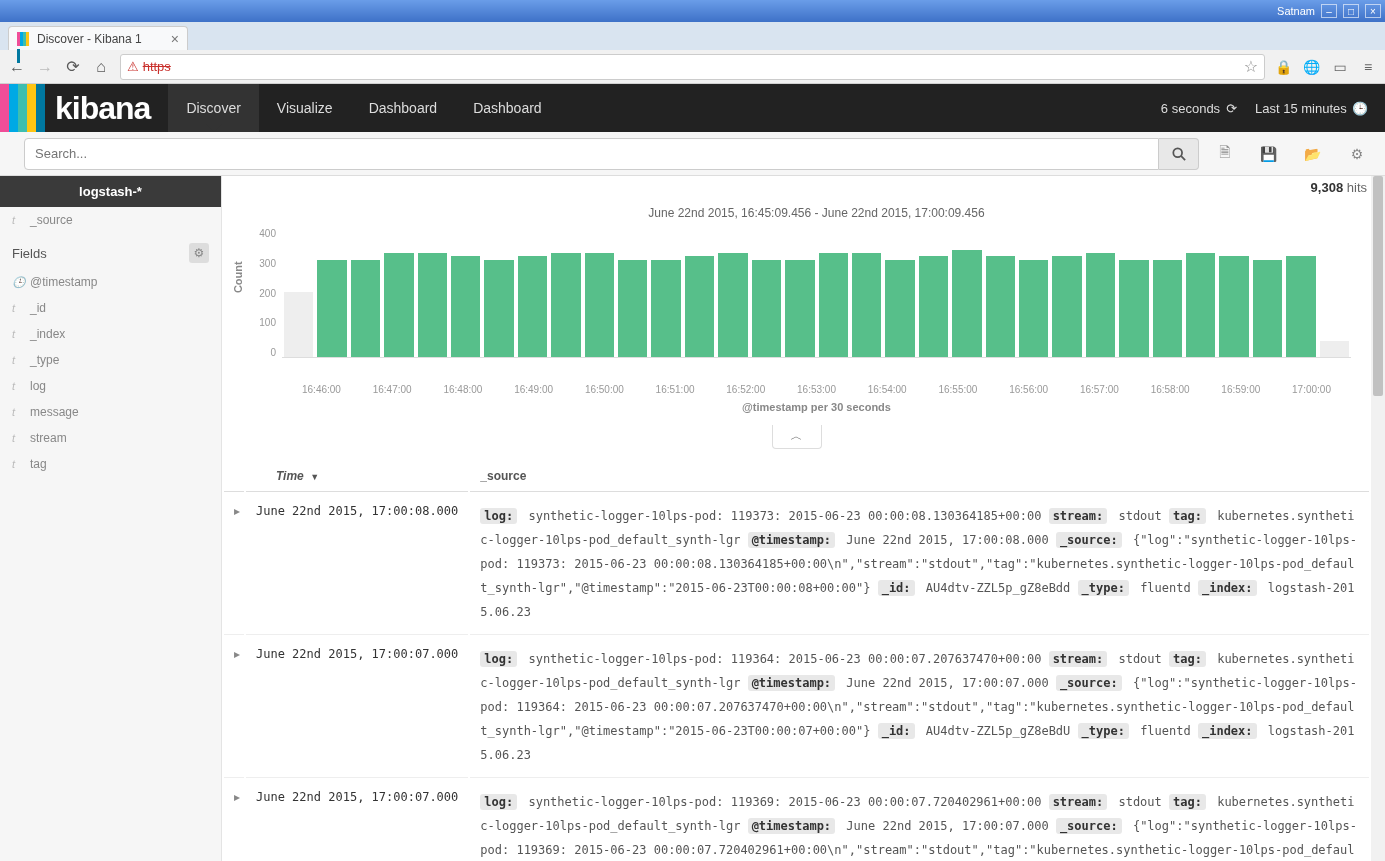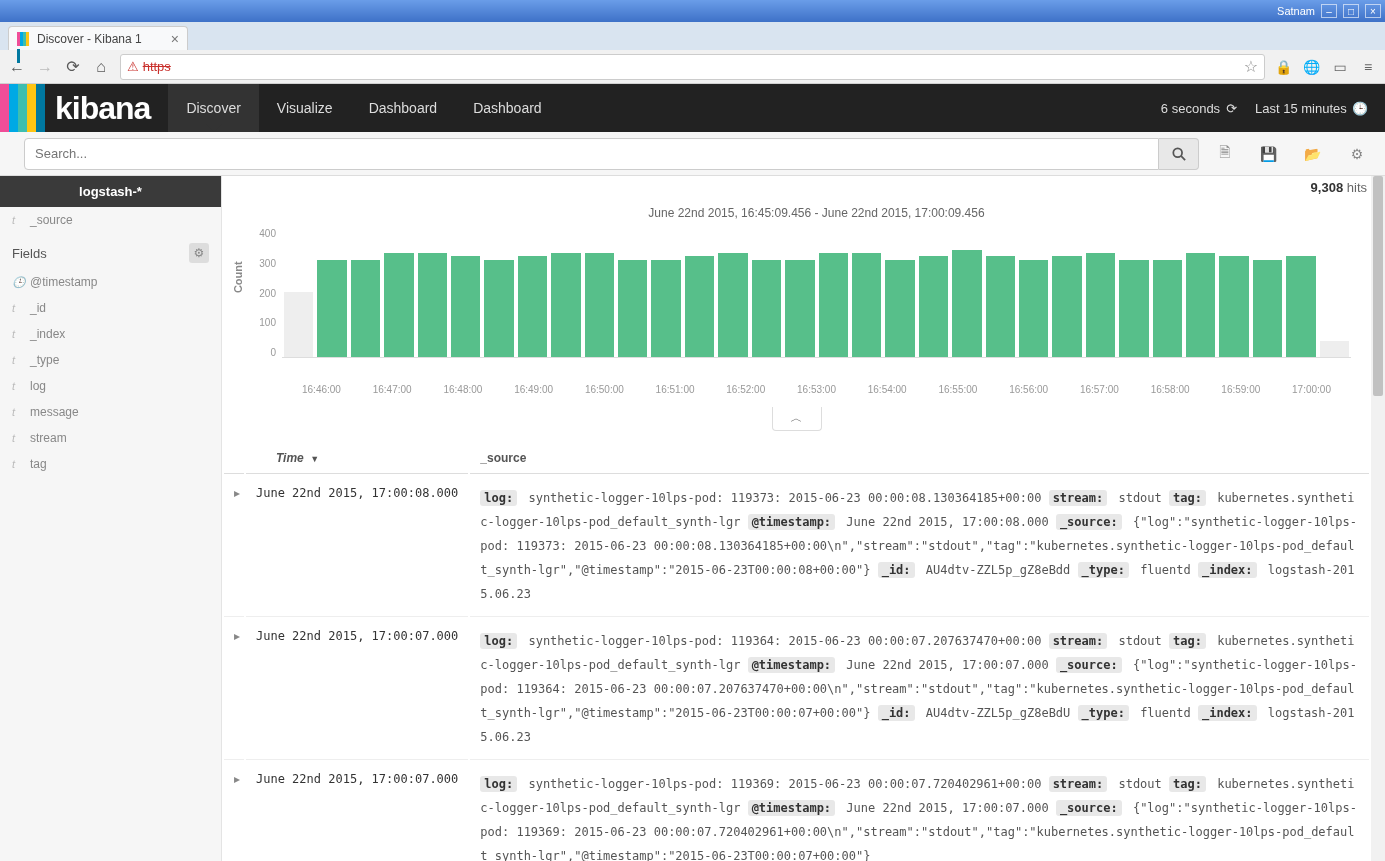--- a/index.html
+++ b/index.html
@@ -305,20 +305,21 @@
             <div>16:52:00</div>
             <div>16:53:00</div>
             <div>16:54:00</div>
             <div>16:55:00</div>
             <div>16:56:00</div>
             <div>16:57:00</div>
             <div>16:58:00</div>
             <div>16:59:00</div>
             <div>17:00:00</div>
           </div>
+        <div class="chart-xlabel">@timestamp per 30 seconds</div>
       </div>
 
       <div class="collapse-handle">
         <span class="btn"><span>︿</span></span>
       </div>
 
       <table class="doc-table">
         <thead>
           <tr>
             <th style="width:20px"></th>

